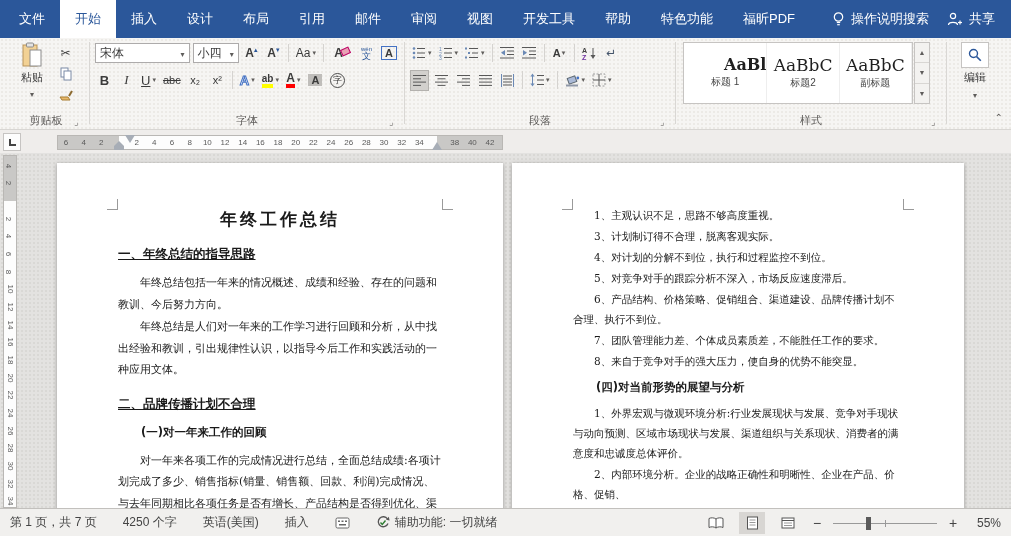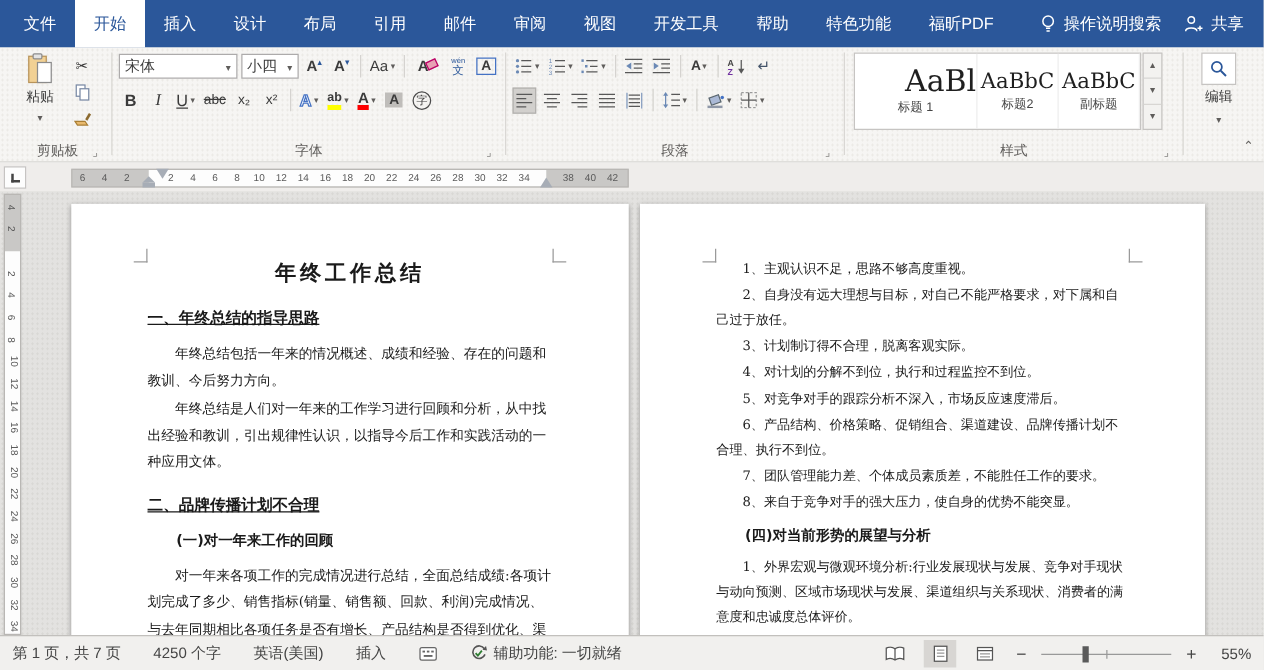--- a/index.html
+++ b/index.html
@@ -58,21 +58,21 @@
   .ico-phon { display:inline-flex; flex-direction:column; align-items:center; line-height:1; color:#2b579a; }
   .ico-phon .t { font-size:6px; } .ico-phon .b { font-size:9px; }
   .ico-sub, .ico-sup { font-size:11px; }
   .ico-asian { font-weight:700; font-size:11px; letter-spacing:-1px; }
   .ico-marks { font-size:12px; color:#44546a; }
 
   
   .style-box { position:absolute; left:6px; top:4px; width:230px; height:62px; background:#fff; border:1px solid #c6c4c2; display:flex; }
   .style-item { flex:1; display:flex; flex-direction:column; align-items:center; justify-content:center; gap:2px; border-right:1px solid #eee; }
   .style-preview { font-family:"DejaVu Serif","Liberation Serif",serif; color:#1f1f1f; line-height:1; }
-  .sp0 { font-size:24px; font-weight:400;margin-left:40px; }
+  .sp0 { font-size:16px; font-weight:700;margin-left:40px; }
   .sp1 { font-size:17px; } .sp2 { font-size:17px; }
   .style-name { font-size:10px; color:#444; }
   .style-scroll { position:absolute; left:237px; top:4px; width:16px; height:62px; display:flex; flex-direction:column; border:1px solid #c6c4c2; background:#f3f2f0; }
   .style-scroll div { flex:1; display:flex; align-items:center; justify-content:center; font-size:7px; color:#5f5d5b; border-bottom:1px solid #d8d6d3; }
   .style-scroll div:last-child { border-bottom:none; }
   .more-line { border-top:1px solid #5f5d5b; width:7px; height:0; position:relative; top:-1px; }
 
   
   .edit-btn { position:absolute; left:8px; top:4px; width:38px; display:flex; flex-direction:column; align-items:center; gap:2px; }
   .edit-box { width:28px; height:26px; border:1px solid #c6c4c2; background:#fff; display:flex; align-items:center; justify-content:center; }
@@ -545,21 +545,20 @@
         <div class="doc-heading1">二、品牌传播计划不合理</div>
         <div class="doc-heading2">(一)对一年来工作的回顾</div>
         <div class="doc-paragraph">对一年来各项工作的完成情况进行总结，全面总结成绩:各项计划完成了多少、销售指标(销量、销售额、回款、利润)完成情况、与去年同期相比各项任务是否有增长、产品结构是否得到优化、渠道建设和客户关系是否得到加强、经销商的素质是否得到提高、经销商与消费者对品牌的满意度和忠诚度是否得到提升、竞争对手表现了没有、如果作为团队领导还要总结团队建设、培训学习等方面的内容。</div>
       </div>
   </div>
   <div id="page-right" class="page">
     <div class="cmark cm-tl"></div>
     <div class="cmark cm-tr"></div>
     <div class="page-text" id="right-blocks">
         <div class="doc-paragraph">1、主观认识不足，思路不够高度重视。</div>
-        <div class="doc-paragraph">2、自身没有远大理想与目标，对自己不能严格要求，对下属和自己过于放任。</div>
         <div class="doc-paragraph">3、计划制订得不合理，脱离客观实际。</div>
         <div class="doc-paragraph">4、对计划的分解不到位，执行和过程监控不到位。</div>
         <div class="doc-paragraph">5、对竞争对手的跟踪分析不深入，市场反应速度滞后。</div>
         <div class="doc-paragraph">6、产品结构、价格策略、促销组合、渠道建设、品牌传播计划不合理、执行不到位。</div>
         <div class="doc-paragraph">7、团队管理能力差、个体成员素质差，不能胜任工作的要求。</div>
         <div class="doc-paragraph">8、来自于竞争对手的强大压力，使自身的优势不能突显。</div>
         <div class="doc-heading2">(四)对当前形势的展望与分析</div>
         <div class="doc-paragraph">1、外界宏观与微观环境分析:行业发展现状与发展、竞争对手现状与动向预测、区域市场现状与发展、渠道组织与关系现状、消费者的满意度和忠诚度总体评价。</div>
         <div class="doc-paragraph">2、内部环境分析。企业的战略正确性和明晰性、企业在产品、价格、促销、</div>
       </div>

